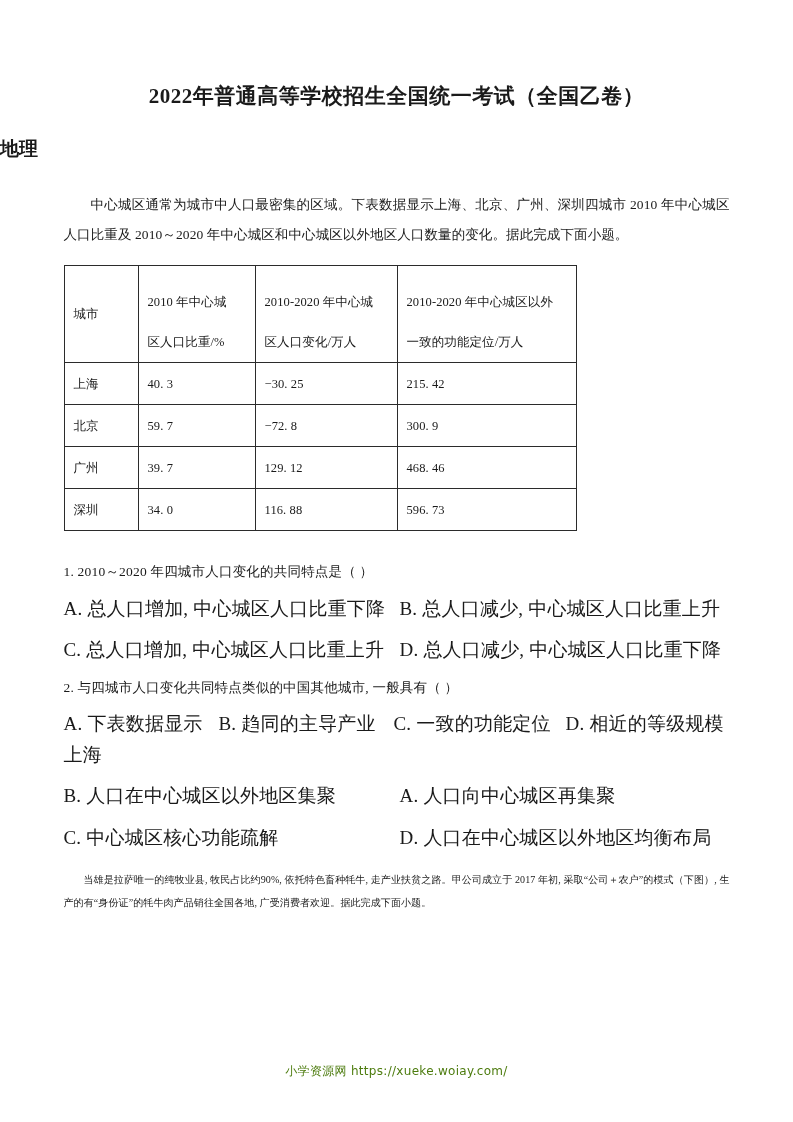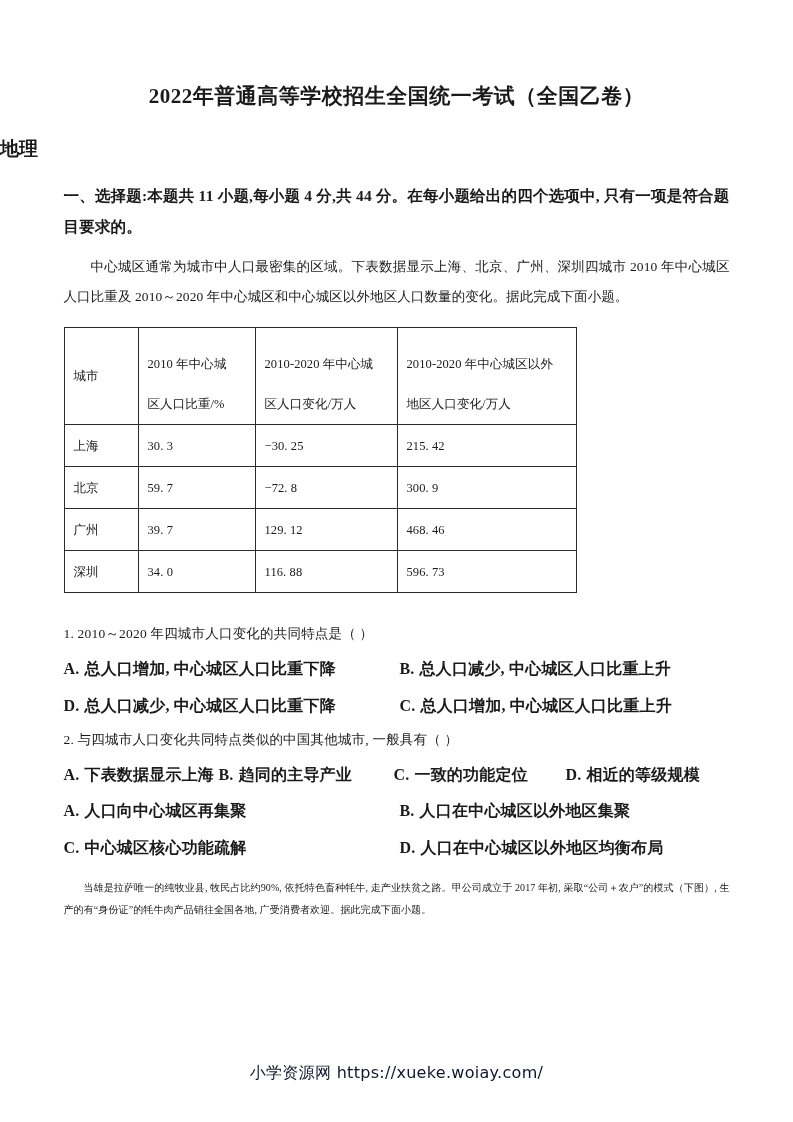--- a/index.html
+++ b/index.html
@@ -99,25 +99,24 @@
   .q-stem {
     font-size: 13.5px;
     line-height: 1.6;
     margin: 0 0 0 0;
     padding-top: 11px;
     letter-spacing: 0.2px;
   }
   .q-stem:first-child { padding-top: 0; }
   .opt-row {
     display: flex;
-    font-size: 16px;
+    font-size: 19px;
     line-height: 1.6;
     padding-top: 11px;
     letter-spacing: 0.2px;
-    font-weight: bold;
   }
   .opt-row.two-col .opt { width: 336px; flex: 0 0 336px; }
   .opt-row.four-col .opt { flex: 0 0 auto; margin-right: 26px; }
   .opt-row.four-col .opt.o0 { width: 155px; flex: 0 0 155px; margin-right: 0;}
   .opt-row.four-col .opt.o1 { width: 175px; flex: 0 0 175px; margin-right: 0;}
   .opt-row.four-col .opt.o2 { width: 172px; flex: 0 0 172px; margin-right: 0;}
   .opt-row.four-col .opt.o3 { width: 160px; flex: 0 0 160px; margin-right: 0;}
   .opt .lbl { margin-right: 5px; }
   
   .tail-para {
@@ -128,38 +127,37 @@
     text-align: justify;
     letter-spacing: 0.1px;
   }
   
   .watermark {
     position: absolute;
     left: 0;
     right: 0;
     top: 1063px;
     text-align: center;
-    font-size: 16px;
-    color: #0f172a;
+    font-size: 12px;
+    color: #4d7c0f;
     font-family: "DejaVu Sans", "Liberation Sans", sans-serif;
     letter-spacing: 0.3px;
     user-select: none;
   }
 </style>
 </head>
 <body>
 
 <div class="page">
 
   <h1 class="doc-title">2022年普通高等学校招生全国统一考试（全国乙卷）</h1>
   <h2 class="doc-subtitle">地理</h2>
 
   <div class="body-block">
 
-    <p class="instruction">一、选择题:本题共 11 小题,每小题 4 分,共 44 分。在每小题给出的四个选项中, 只有一项是符合题目要求的。</p>
 
     <p class="intro-para">中心城区通常为城市中人口最密集的区域。下表数据显示上海、北京、广州、深圳四城市 2010 年中心城区人口比重及 2010～2020 年中心城区和中心城区以外地区人口数量的变化。据此完成下面小题。</p>
 
     <div class="data-table-wrap">
       <table class="data-table">
         <colgroup>
           <col class="c0">
             <col class="c1">
             <col class="c2">
             <col class="c3">
@@ -170,28 +168,28 @@
             <td class="hdr-two-line">
               <span>2010 年中心城</span>
               <span>区人口比重/%</span>
             </td>
             <td class="hdr-two-line">
               <span>2010-2020 年中心城</span>
               <span>区人口变化/万人</span>
             </td>
             <td class="hdr-two-line">
               <span>2010-2020 年中心城区以外</span>
-              <span>地区人口变化/万人</span>
+              <span>一致的功能定位/万人</span>
             </td>
           </tr>
         </thead>
         <tbody>
           <tr>
             <td>上海</td>
-            <td>30. 3</td>
+            <td>40. 3</td>
             <td>−30. 25</td>
             <td>215. 42</td>
           </tr>
           <tr>
             <td>北京</td>
             <td>59. 7</td>
             <td>−72. 8</td>
             <td>300. 9</td>
           </tr>
           <tr>
@@ -216,24 +214,24 @@
       <div class="opt-row two-col">
         <div class="opt">
           <span class="lbl">A.</span><span>总人口增加, 中心城区人口比重下降</span>
         </div>
         <div class="opt">
           <span class="lbl">B.</span><span>总人口减少, 中心城区人口比重上升</span>
         </div>
       </div>
       <div class="opt-row two-col">
         <div class="opt">
+          <span class="lbl">C.</span><span>总人口增加, 中心城区人口比重上升</span>
+        </div>
+        <div class="opt">
           <span class="lbl">D.</span><span>总人口减少, 中心城区人口比重下降</span>
-        </div>
-        <div class="opt">
-          <span class="lbl">C.</span><span>总人口增加, 中心城区人口比重上升</span>
         </div>
       </div>
 
       <p class="q-stem">2. 与四城市人口变化共同特点类似的中国其他城市, 一般具有（     ）</p>
       <div class="opt-row four-col">
         <div class="opt o0">
           <span class="lbl">A.</span><span>下表数据显示上海</span>
         </div>
         <div class="opt o1">
           <span class="lbl">B.</span><span>趋同的主导产业</span>
@@ -241,25 +239,25 @@
         <div class="opt o2">
           <span class="lbl">C.</span><span>一致的功能定位</span>
         </div>
         <div class="opt o3">
           <span class="lbl">D.</span><span>相近的等级规模</span>
         </div>
       </div>
 
       <div class="opt-row two-col">
         <div class="opt">
+          <span class="lbl">B.</span><span>人口在中心城区以外地区集聚</span>
+        </div>
+        <div class="opt">
           <span class="lbl">A.</span><span>人口向中心城区再集聚</span>
         </div>
-        <div class="opt">
-          <span class="lbl">B.</span><span>人口在中心城区以外地区集聚</span>
-        </div>
       </div>
       <div class="opt-row two-col">
         <div class="opt">
           <span class="lbl">C.</span><span>中心城区核心功能疏解</span>
         </div>
         <div class="opt">
           <span class="lbl">D.</span><span>人口在中心城区以外地区均衡布局</span>
         </div>
       </div>
 

